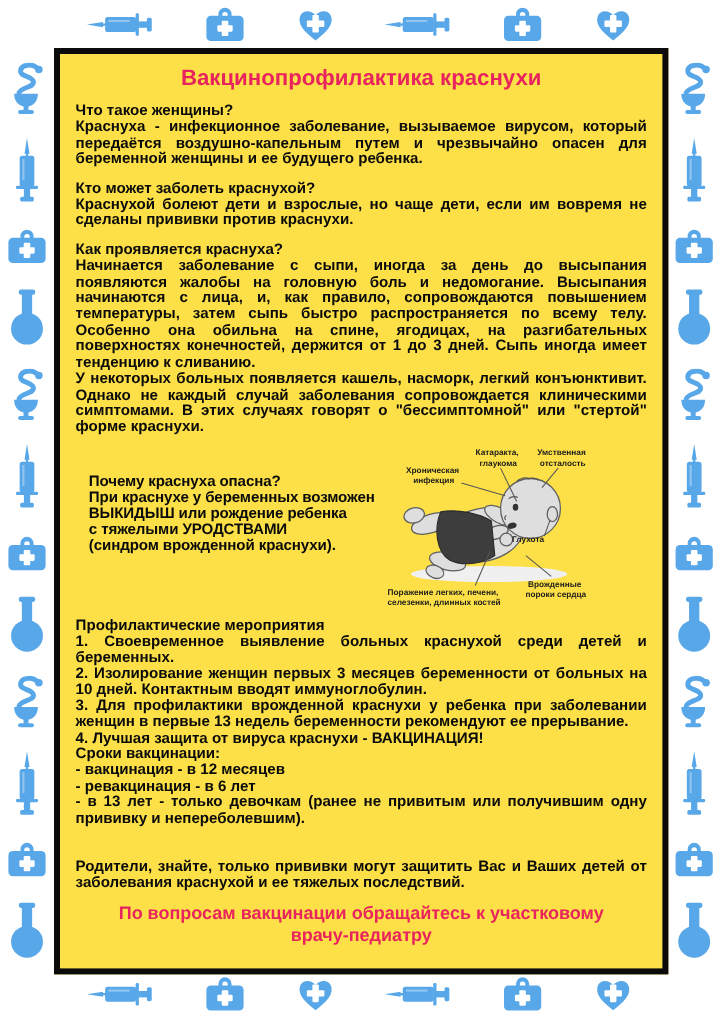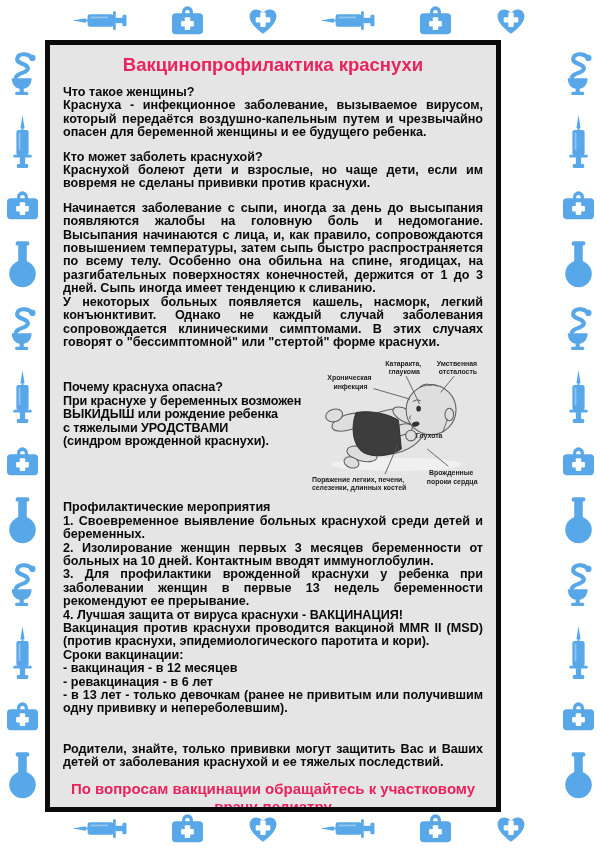--- a/index.html
+++ b/index.html
@@ -26,36 +26,36 @@
   .bicon svg { display:block; }
   .bicon.syringe-horizontal svg { width:58px; height:25px; }
   .bicon.syringe-vertical  svg { width:25px; height:56px; }
   .bicon.first-aid-kit     svg { width:37px; height:31px; }
   .bicon.heart-cross       svg { width:36px; height:32px; }
   .bicon.bowl-of-hygieia   svg { width:33px; height:44px; }
   .bicon.flask             svg { width:31px; height:48px; }
 
   
   .content {
-    position:absolute; left:45px; top:40px; width:456px; height:772px;
+    position:absolute; left:45px; top:40px; width:512px; height:772px;
     box-sizing:border-box; border:5px solid var(--frame-black,#0b0b0b);
-    background:#e5e5e5; padding:6px 13px 0 13px;
+    background:#fde047; padding:6px 13px 0 13px;
     font-weight:bold; font-size:12.6px; line-height:13.4px; color:#0a0a0a;
     overflow:hidden;
   }
   .title {
     text-align:center; font-size:18.5px; line-height:22px;
     color:var(--accent-pink,#e8235d); margin:3px 0 10px 0;
   }
   .sec { margin:0 0 11px 0; }
   .sec.tight { margin-bottom:6px; }
   p { margin:0; text-align:justify; }
   .hline { text-align:left; }
 
-  .two-col { display:flex; margin:2px 0 4px 0; }
+  .two-col { display:flex; margin:2px 0 4px 11px; }
   .why { flex:1 1 auto; padding-top:26px; }
   .why .line { white-space:nowrap; letter-spacing:-0.1px; }
   .illu { flex:0 0 240px; width:240px; }
   svg.diagram { width:240px; height:142px; display:block; }
   .diagram text { font-size:7.2px; font-weight:bold; fill:#1c1c1c; }
 
   .schedule div { text-align:left; }
   .schedule .wrapline { text-align:justify; }
   .parents { margin-top:27px; }
   .footer {
@@ -310,20 +310,21 @@
       <div class="hline">Что такое женщины?</div>
       <p>Краснуха - инфекционное заболевание, вызываемое вирусом, который передаётся воздушно-капельным путем и чрезвычайно опасен для беременной женщины и ее будущего ребенка.</p>
     </div>
 
     <div class="sec">
       <div class="hline">Кто может заболеть краснухой?</div>
       <p>Краснухой болеют дети и взрослые, но чаще дети, если им вовремя не сделаны прививки против краснухи.</p>
     </div>
 
     <div class="sec tight">
+      <div class="hline">Как проявляется краснуха?</div>
       <p>Начинается заболевание с сыпи, иногда за день до высыпания появляются жалобы на головную боль и недомогание. Высыпания начинаются с лица, и, как правило, сопровождаются повышением температуры, затем сыпь быстро распространяется по всему телу. Особенно она обильна на спине, ягодицах, на разгибательных поверхностях конечностей, держится от 1 до 3 дней. Сыпь иногда имеет тенденцию к сливанию.</p>
       <p>У некоторых больных появляется кашель, насморк, легкий конъюнктивит. Однако не каждый случай заболевания сопровождается клиническими симптомами. В этих случаях говорят о "бессимптомной" или "стертой" форме краснухи.</p>
     </div>
 
     <div class="two-col">
       <div class="why">
         <div class="line">Почему краснуха опасна?</div>
         <div class="line">При краснухе у беременных возможен</div>
         <div class="line">ВЫКИДЫШ или рождение ребенка</div>
         <div class="line">с тяжелыми УРОДСТВАМИ</div>
@@ -388,21 +389,20 @@
         </svg>
       </div>
     </div>
 
     <div class="sec tight">
       <div class="hline">Профилактические мероприятия</div>
       <p>1. Своевременное выявление больных краснухой среди детей и беременных.</p>
       <p>2. Изолирование женщин первых 3 месяцев беременности от больных на 10 дней. Контактным вводят иммуноглобулин.</p>
       <p>3. Для профилактики врожденной краснухи у ребенка при заболевании женщин в первые 13 недель беременности рекомендуют ее прерывание.</p>
       <p>4. Лучшая защита от вируса краснухи - ВАКЦИНАЦИЯ!</p>
-      <p>Вакцинация против краснухи проводится вакциной MMR II (MSD)(против краснухи, эпидемиологического паротита и кори).</p>
       <div class="schedule">
         <div class="hline">Сроки вакцинации:</div>
         <div>- вакцинация - в 12 месяцев</div>
         <div>- ревакцинация - в 6 лет</div>
         <div class="wrapline">- в 13 лет - только девочкам (ранее не привитым или получившим одну прививку и непереболевшим).</div>
       </div>
     </div>
 
     <p class="parents">Родители, знайте, только прививки могут защитить Вас и Ваших детей от заболевания краснухой и ее тяжелых последствий.</p>
 

